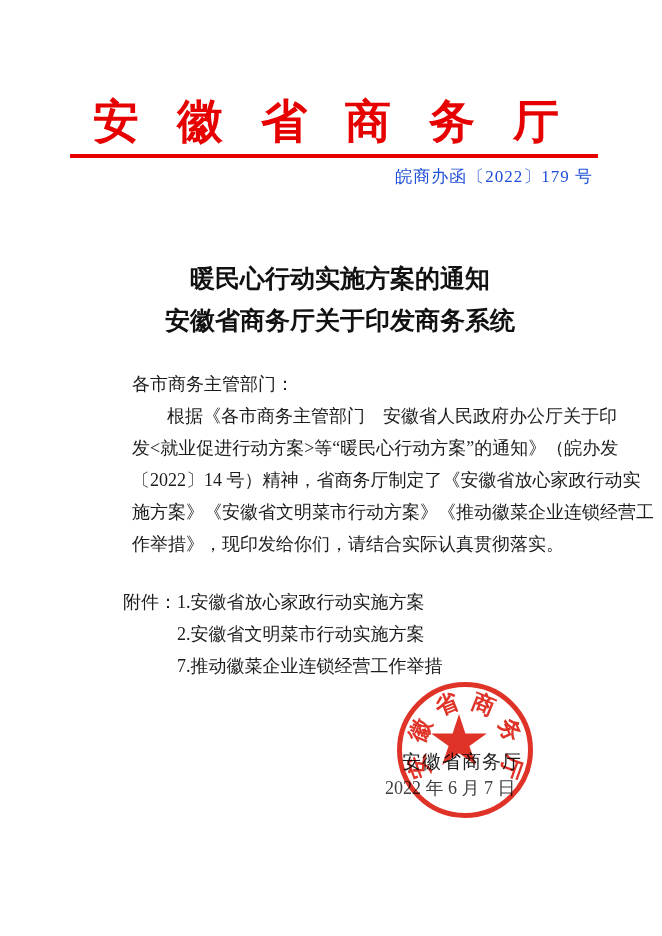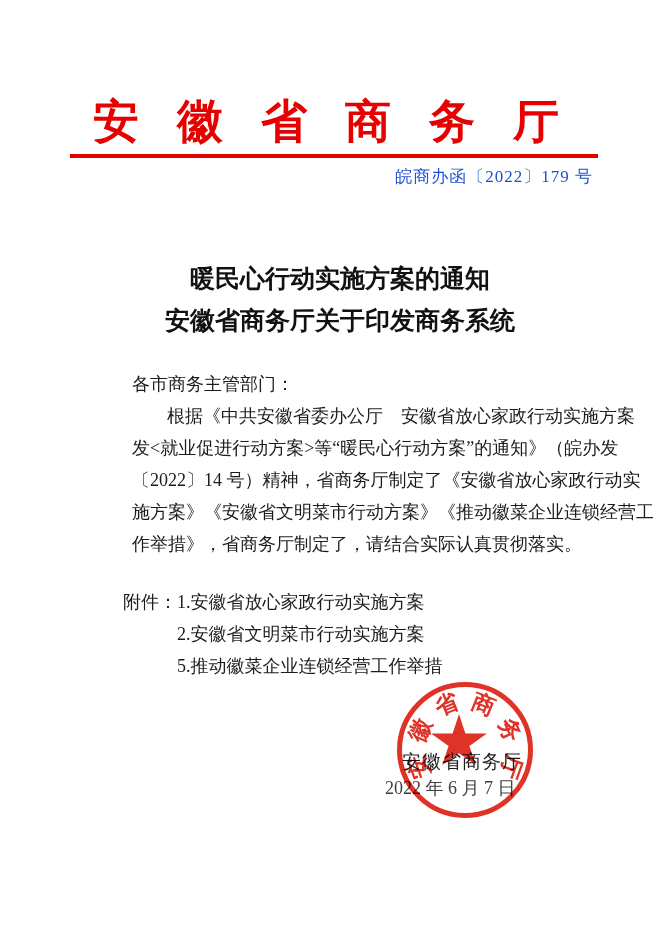--- a/index.html
+++ b/index.html
@@ -95,31 +95,31 @@
 
   <div class="doc-number">皖商办函〔2022〕179 号</div>
 
   <div class="doc-title">
     <div>暖民心行动实施方案的通知</div>
     <div>安徽省商务厅关于印发商务系统</div>
   </div>
 
   <div class="body-block">
     <div class="body-line">各市商务主管部门：</div>
-    <div class="body-line indent">根据《中共安徽省委办公厅　安徽省放心家政行动实施方案</div>
+    <div class="body-line indent">根据《各市商务主管部门　安徽省人民政府办公厅关于印</div>
     <div class="body-line">发&lt;就业促进行动方案&gt;等“暖民心行动方案”的通知》（皖办发</div>
     <div class="body-line">〔2022〕14 号）精神，省商务厅制定了《安徽省放心家政行动实</div>
     <div class="body-line">施方案》《安徽省文明菜市行动方案》《推动徽菜企业连锁经营工</div>
-    <div class="body-line">作举措》，省商务厅制定了，请结合实际认真贯彻落实。</div>
+    <div class="body-line">作举措》，现印发给你们，请结合实际认真贯彻落实。</div>
   </div>
 
   <div class="attachments">
     <div class="att-line lead">附件：1.安徽省放心家政行动实施方案</div>
     <div class="att-line item">2.安徽省文明菜市行动实施方案</div>
-    <div class="att-line item">5.推动徽菜企业连锁经营工作举措</div>
+    <div class="att-line item">7.推动徽菜企业连锁经营工作举措</div>
   </div>
 
   <div class="sig-agency">安徽省商务厅</div>
 
   <div class="sig-date">2022 年 6 月 7 日</div>
 
   <div class="seal">
     <div class="seal-ring"></div>
     <div class="seal-star"></div>
     <span class="seal-char c0">安</span>

